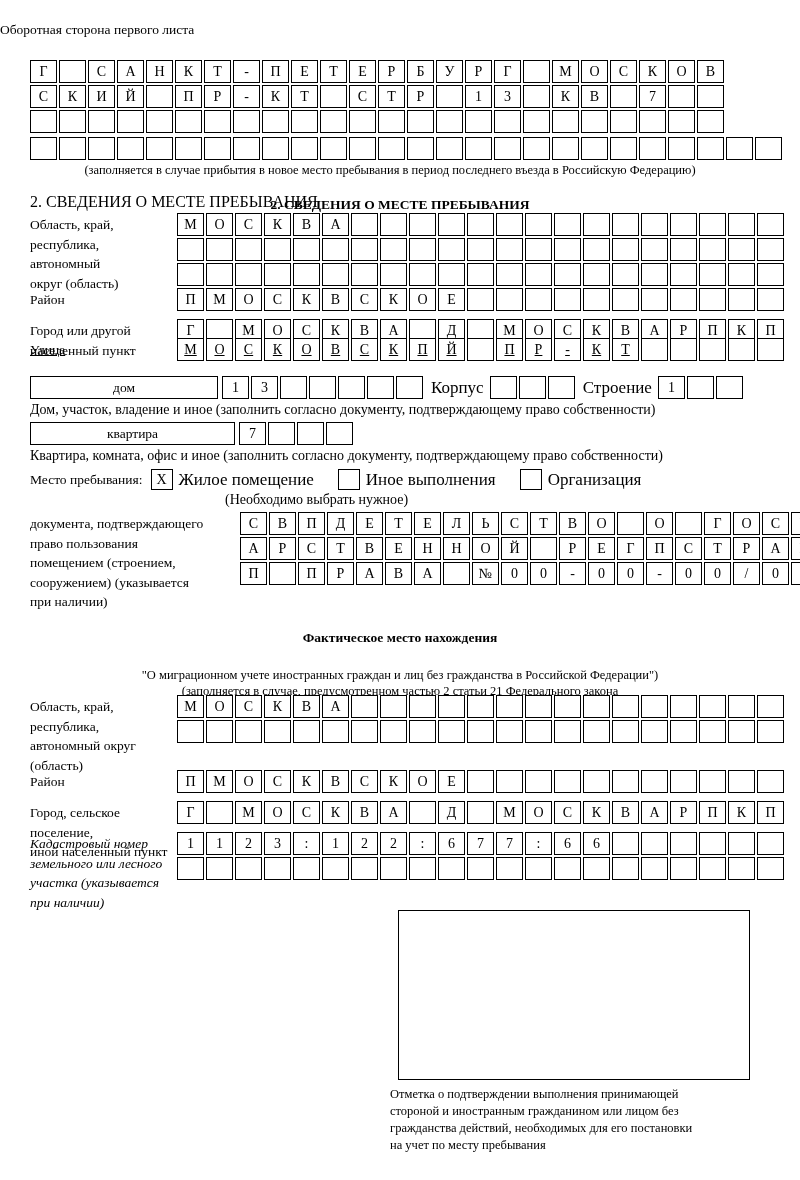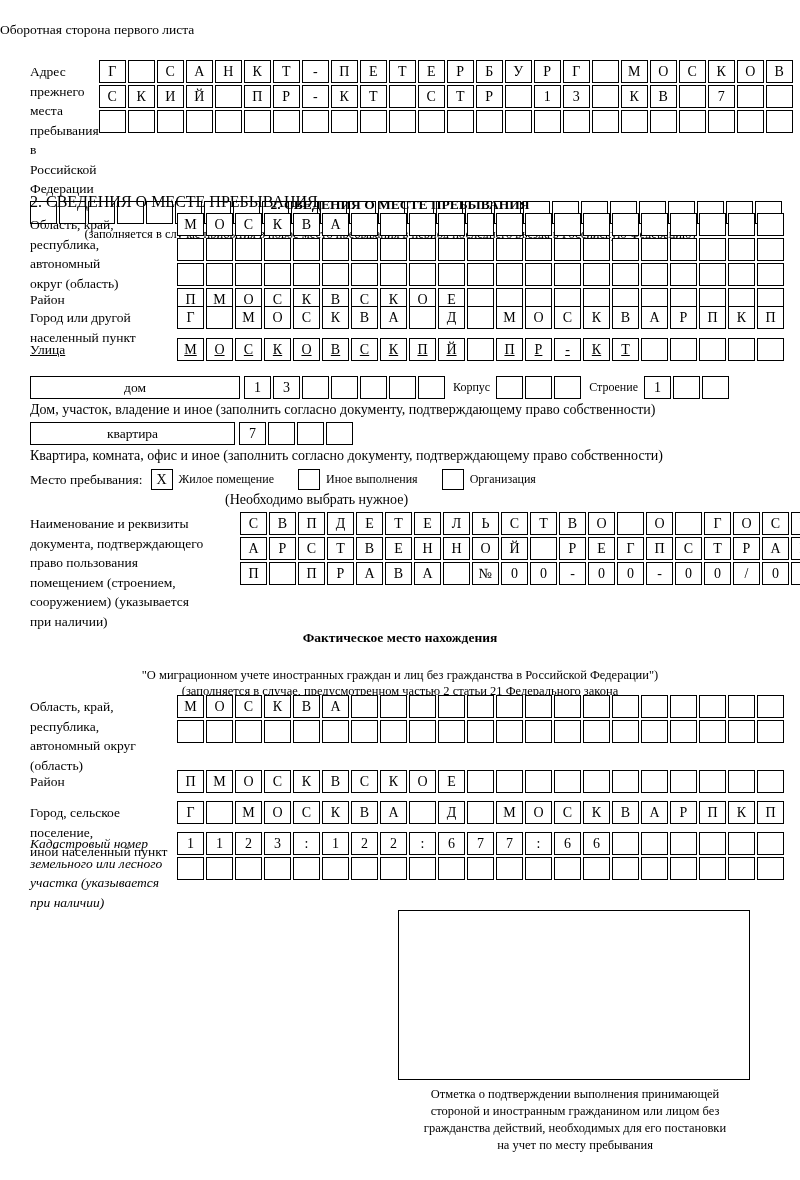--- a/index.html
+++ b/index.html
@@ -62,35 +62,35 @@
   }
   .longbox {
     border: 1px solid #000;
     height: 23px;
     font-size: 13.5px;
     text-align: center;
     line-height: 21px;
     margin-right: 4px;
   }
   .inline-lbl {
-    font-size: 12px;
+    font-size: 17px;
     line-height: 23px;
     margin: 0 6px;
     white-space: nowrap;
   }
   .block {
     position: absolute;
   }
   .stamp-box {
     border: 1px solid #000;
     position: absolute;
   }
   .stamp-caption {
     position: absolute;
-    text-align: center;
+    text-align: left;
     font-size: 12.5px;
     line-height: 17px;
   }
   .checkbox {
     width: 22px;
     height: 21px;
     border: 1px solid #000;
     display: inline-block;
     text-align: center;
     line-height: 19px;
@@ -104,26 +104,20 @@
 </style>
 </head>
 <body>
 
 <div class="page">
 
   <div class="hdr-right">Оборотная сторона первого листа</div>
 
   <div class="block" style="left:30px; top:60px; width:740px;">
     <div class="row">
-      <div class="lbl-col" style="width:142px; padding-top:2px;">
-        <div>Адрес прежнего</div>
-        <div>места пребывания</div>
-        <div>в Российской</div>
-        <div>Федерации</div>
-      </div>
       <div style="flex:1;">
         <div class="cells" style="margin-bottom:2px;">
           <div class="cell">Г</div>
           <div class="cell"></div>
           <div class="cell">С</div>
           <div class="cell">А</div>
           <div class="cell">Н</div>
           <div class="cell">К</div>
           <div class="cell">Т</div>
           <div class="cell">-</div>
@@ -336,21 +330,21 @@
         <div class="cell"></div>
         <div class="cell"></div>
         <div class="cell"></div>
         <div class="cell"></div>
         <div class="cell"></div>
         <div class="cell"></div>
       </div>
     </div>
   </div>
 
-  <div class="block" style="left:30px; top:306px;">
+  <div class="block" style="left:30px; top:319px;">
     <div class="row">
       <div class="lbl-col" style="width:147px; padding-top:2px;">
         <div>Город или другой</div>
         <div>населенный пункт</div>
       </div>
       <div>
         <div class="cells" style="margin-bottom:2px;">
           <div class="cell">Г</div>
           <div class="cell"></div>
           <div class="cell">М</div>
@@ -401,21 +395,21 @@
         <div class="cell"></div>
         <div class="cell"></div>
         <div class="cell"></div>
         <div class="cell"></div>
       </div>
     </div>
   </div>
 
   <div class="block" style="left:30px; top:376px; width:740px;">
     <div class="row">
-      <div class="longbox" style="width:210px;">дом</div>
+      <div class="longbox" style="width:188px;">дом</div>
       <div class="cells">
         <div class="cell">1</div>
         <div class="cell">3</div>
         <div class="cell"></div>
         <div class="cell"></div>
         <div class="cell"></div>
         <div class="cell"></div>
         <div class="cell"></div>
       </div>
       <div class="inline-lbl">Корпус</div>
@@ -456,21 +450,20 @@
       <div class="inline-lbl">Иное выполнения</div>
       <div class="checkbox" style="margin-left:18px;"></div>
       <div class="inline-lbl">Организация</div>
     </div>
     <div class="small" style="margin-left:195px; margin-top:1px;">(Необходимо выбрать нужное)</div>
   </div>
 
   <div class="block" style="left:30px; top:512px;">
     <div class="row">
       <div class="lbl-col" style="width:210px; padding-top:2px;">
-        <div>Наименование и реквизиты</div>
         <div>документа, подтверждающего</div>
         <div>право пользования</div>
         <div>помещением (строением,</div>
         <div>сооружением) (указывается</div>
         <div>при наличии)</div>
       </div>
       <div>
         <div class="cells" style="margin-bottom:2px;">
           <div class="cell">С</div>
           <div class="cell">В</div>

